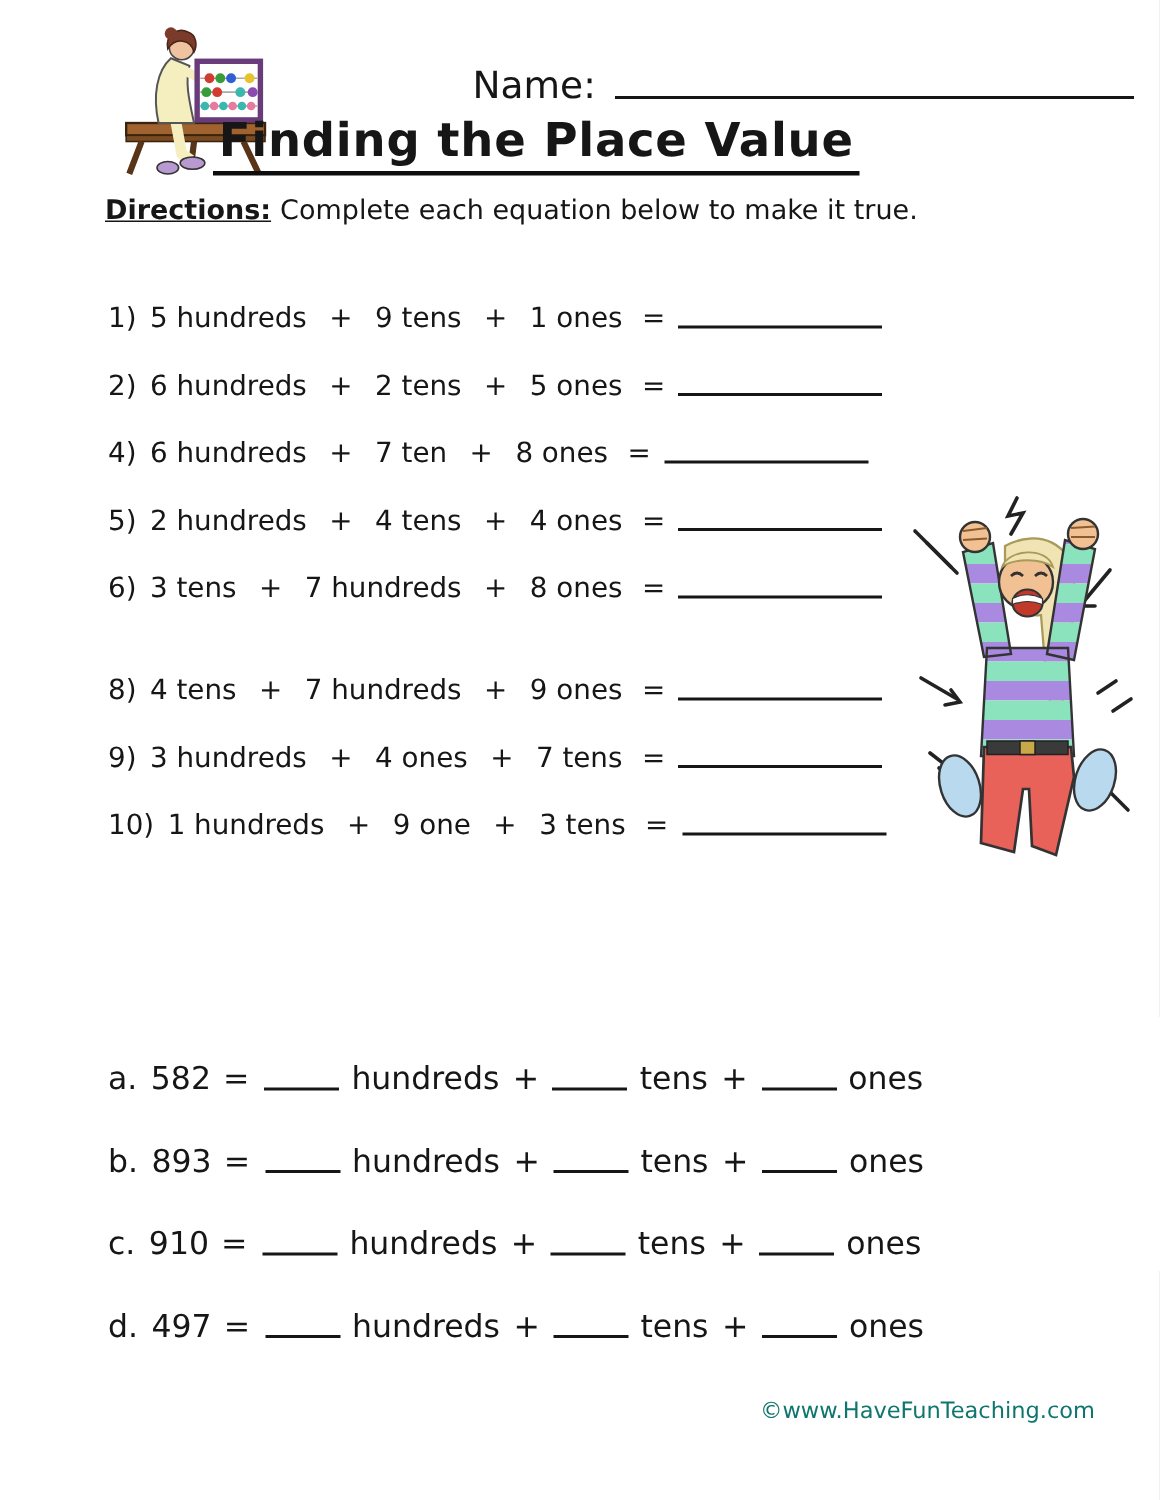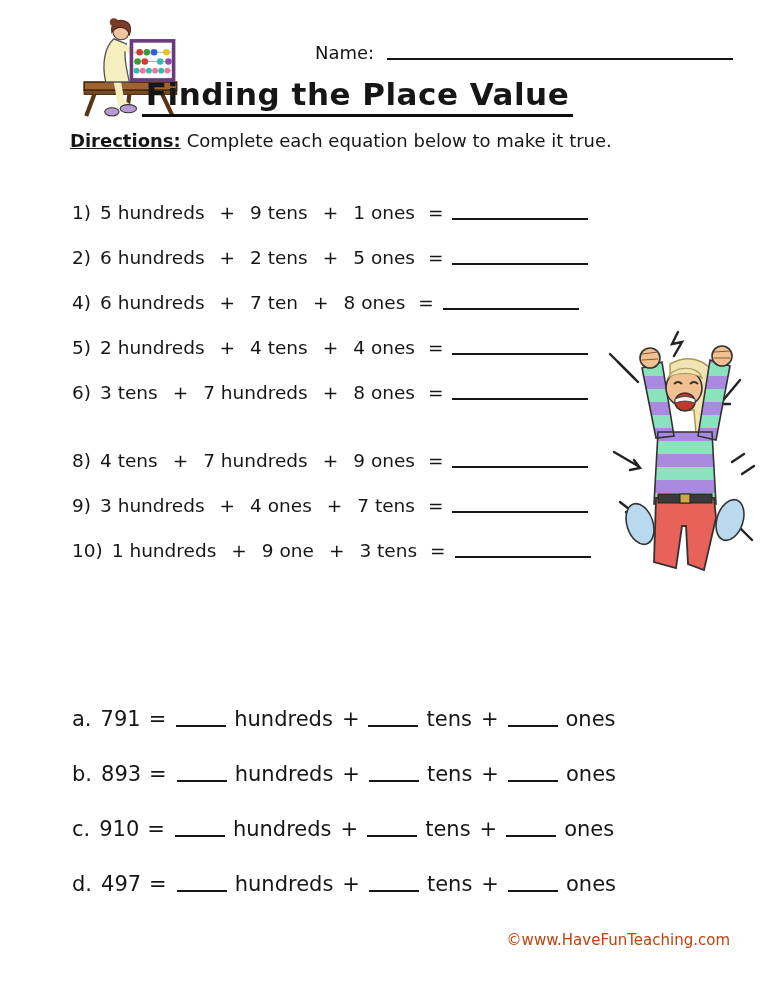--- a/index.html
+++ b/index.html
@@ -4,21 +4,21 @@
 <style>
   html,body { margin:0; padding:0; background:#e8e8e8; }
   .page {
     position:relative; width:773px; height:1000px; margin:0 auto;
     background:#ffffff; overflow:hidden; color:#161616;
     font-family:"DejaVu Sans","Liberation Sans",sans-serif;
   }
 
   
   .abacus-illo { position:absolute; left:80px; top:10px; width:108px; height:108px; }
-  .name-row { position:absolute; left:315px; top:42px; font-size:18px; white-space:nowrap; }
+  .name-row { position:absolute; left:315px; top:42px; font-size:25px; white-space:nowrap; }
   .name-blank { display:inline-block; width:346px; height:2px; background:#161616; vertical-align:-1px; margin-left:13px; }
   .title-wrap { position:absolute; left:0; top:76px; width:715px; text-align:center; }
   .title-wrap h1 {
     display:inline-block; margin:0; font-size:31px; font-weight:bold; letter-spacing:.5px;
     border-bottom:3px solid #0d0d0d; padding:0 4px 2px 4px;
   }
   .directions { position:absolute; left:70px; top:130px; font-size:18px; }
   .dir-label { font-weight:bold; text-decoration:underline; margin-right:6px; }
 
   
@@ -34,21 +34,21 @@
   .decompose { position:absolute; left:72px; top:692px; }
   .drow { height:55px; line-height:55px; font-size:21px; white-space:nowrap; }
   .dlabel { margin-right:9px; }
   .dval   { margin-right:8px; }
   .deq    { margin-right:10px; }
   .dop    { margin:0 9px; }
   .dblank { display:inline-block; width:50px; height:2px; background:#161616; vertical-align:-1px; margin-right:8px; }
   .dunit  { }
 
   
-  .footer { position:absolute; top:931px; right:43px; font-size:15px; color:#c2410c; }
+  .footer { position:absolute; top:931px; right:43px; font-size:15px; color:#0f766e; }
 
   
   .kid-illo { position:absolute; left:604px; top:326px; width:164px; height:256px; }
 </style>
 </head>
 <body>
 
 <div class="page">
 
   <svg class="abacus-illo" viewBox="0 0 105 105">
@@ -106,21 +106,21 @@
       <div class="prow"><span class="pnum">2)</span><span class="term">6 hundreds</span><span class="op">+</span><span class="term">2 tens</span><span class="op">+</span><span class="term">5 ones</span><span class="eq">=</span><span class="blank"></span></div>
       <div class="prow"><span class="pnum">4)</span><span class="term">6 hundreds</span><span class="op">+</span><span class="term">7 ten</span><span class="op">+</span><span class="term">8 ones</span><span class="eq">=</span><span class="blank"></span></div>
       <div class="prow"><span class="pnum">5)</span><span class="term">2 hundreds</span><span class="op">+</span><span class="term">4 tens</span><span class="op">+</span><span class="term">4 ones</span><span class="eq">=</span><span class="blank"></span></div>
       <div class="prow"><span class="pnum">6)</span><span class="term">3 tens</span><span class="op">+</span><span class="term">7 hundreds</span><span class="op">+</span><span class="term">8 ones</span><span class="eq">=</span><span class="blank"></span></div>
       <div class="prow"><span class="pnum">8)</span><span class="term">4 tens</span><span class="op">+</span><span class="term">7 hundreds</span><span class="op">+</span><span class="term">9 ones</span><span class="eq">=</span><span class="blank"></span></div>
       <div class="prow"><span class="pnum">9)</span><span class="term">3 hundreds</span><span class="op">+</span><span class="term">4 ones</span><span class="op">+</span><span class="term">7 tens</span><span class="eq">=</span><span class="blank"></span></div>
       <div class="prow"><span class="pnum">10)</span><span class="term">1 hundreds</span><span class="op">+</span><span class="term">9 one</span><span class="op">+</span><span class="term">3 tens</span><span class="eq">=</span><span class="blank"></span></div>
     </div>
 
   <div class="decompose">
-      <div class="drow"><span class="dlabel">a.</span><span class="dval">791</span><span class="deq">=</span><span class="dblank"></span><span class="dunit">hundreds</span><span class="dop">+</span><span class="dblank"></span><span class="dunit">tens</span><span class="dop">+</span><span class="dblank"></span><span class="dunit">ones</span></div>
+      <div class="drow"><span class="dlabel">a.</span><span class="dval">582</span><span class="deq">=</span><span class="dblank"></span><span class="dunit">hundreds</span><span class="dop">+</span><span class="dblank"></span><span class="dunit">tens</span><span class="dop">+</span><span class="dblank"></span><span class="dunit">ones</span></div>
       <div class="drow"><span class="dlabel">b.</span><span class="dval">893</span><span class="deq">=</span><span class="dblank"></span><span class="dunit">hundreds</span><span class="dop">+</span><span class="dblank"></span><span class="dunit">tens</span><span class="dop">+</span><span class="dblank"></span><span class="dunit">ones</span></div>
       <div class="drow"><span class="dlabel">c.</span><span class="dval">910</span><span class="deq">=</span><span class="dblank"></span><span class="dunit">hundreds</span><span class="dop">+</span><span class="dblank"></span><span class="dunit">tens</span><span class="dop">+</span><span class="dblank"></span><span class="dunit">ones</span></div>
       <div class="drow"><span class="dlabel">d.</span><span class="dval">497</span><span class="deq">=</span><span class="dblank"></span><span class="dunit">hundreds</span><span class="dop">+</span><span class="dblank"></span><span class="dunit">tens</span><span class="dop">+</span><span class="dblank"></span><span class="dunit">ones</span></div>
     </div>
 
   <svg class="kid-illo" viewBox="0 0 164 256">
     <defs>
       <clipPath id="bodyclip">
         <polygon points="52,112 38,42 58,36 70,110"></polygon>
         <polygon points="94,110 106,34 126,40 112,114"></polygon>

